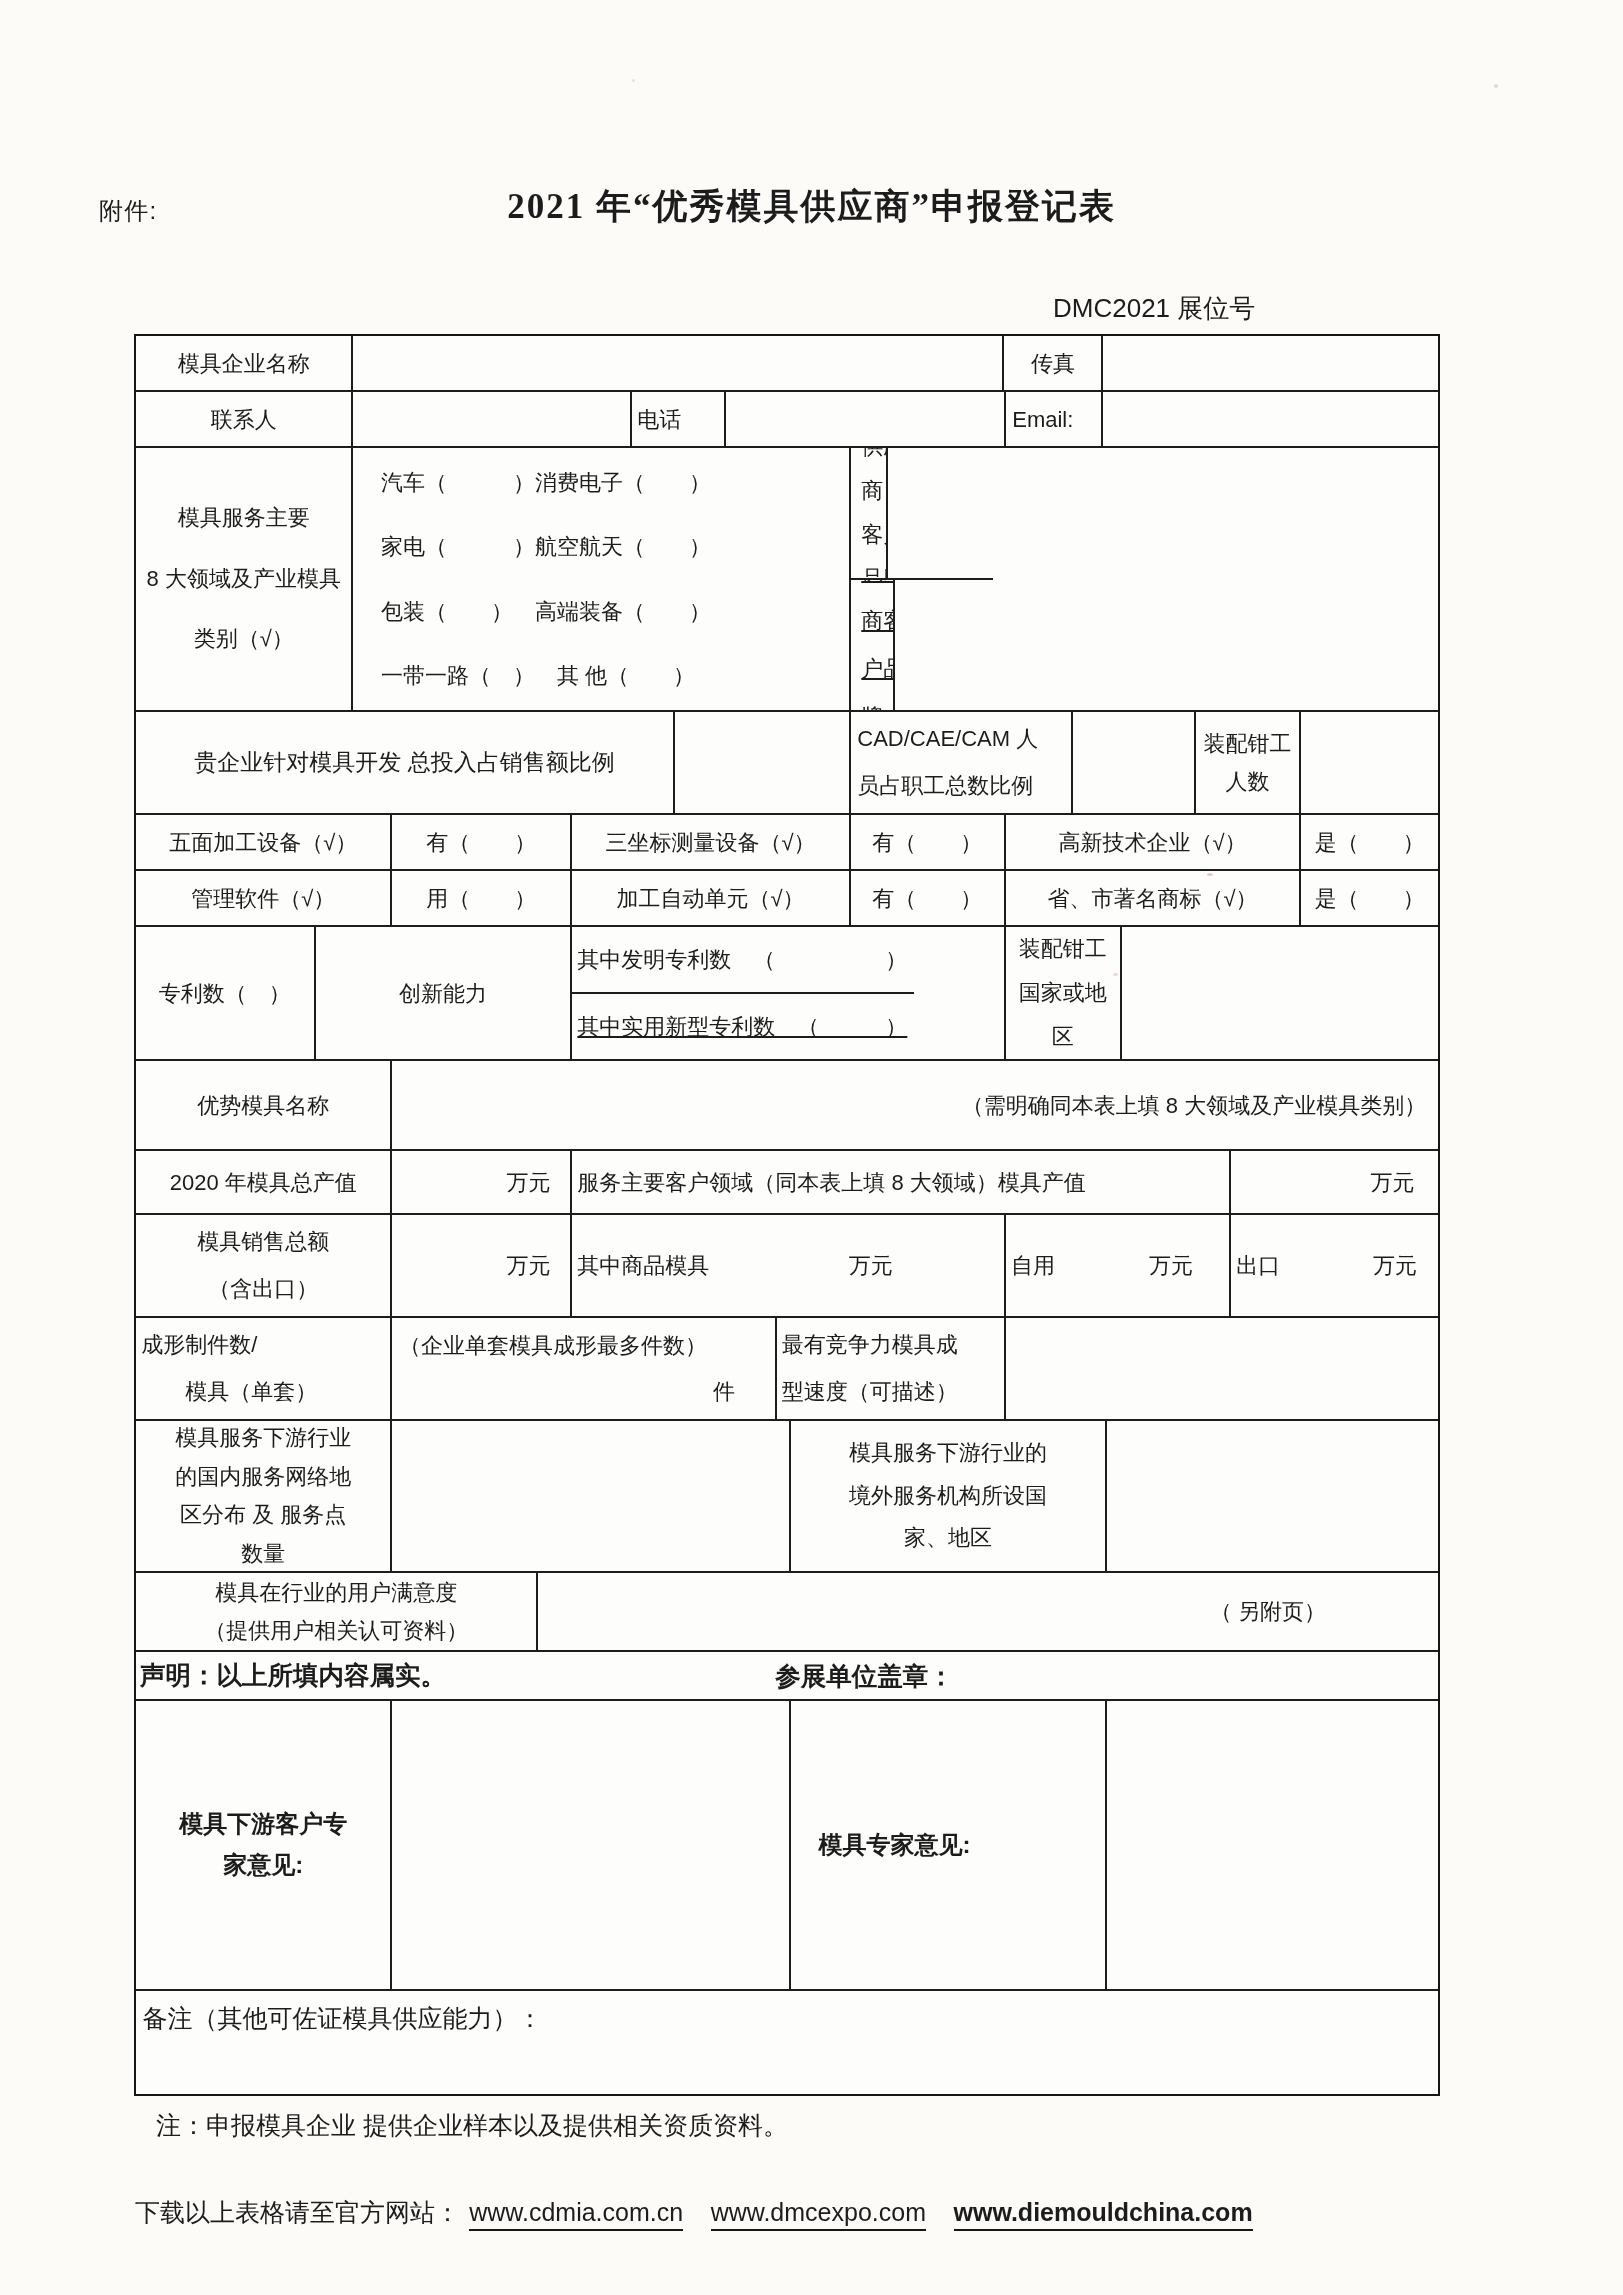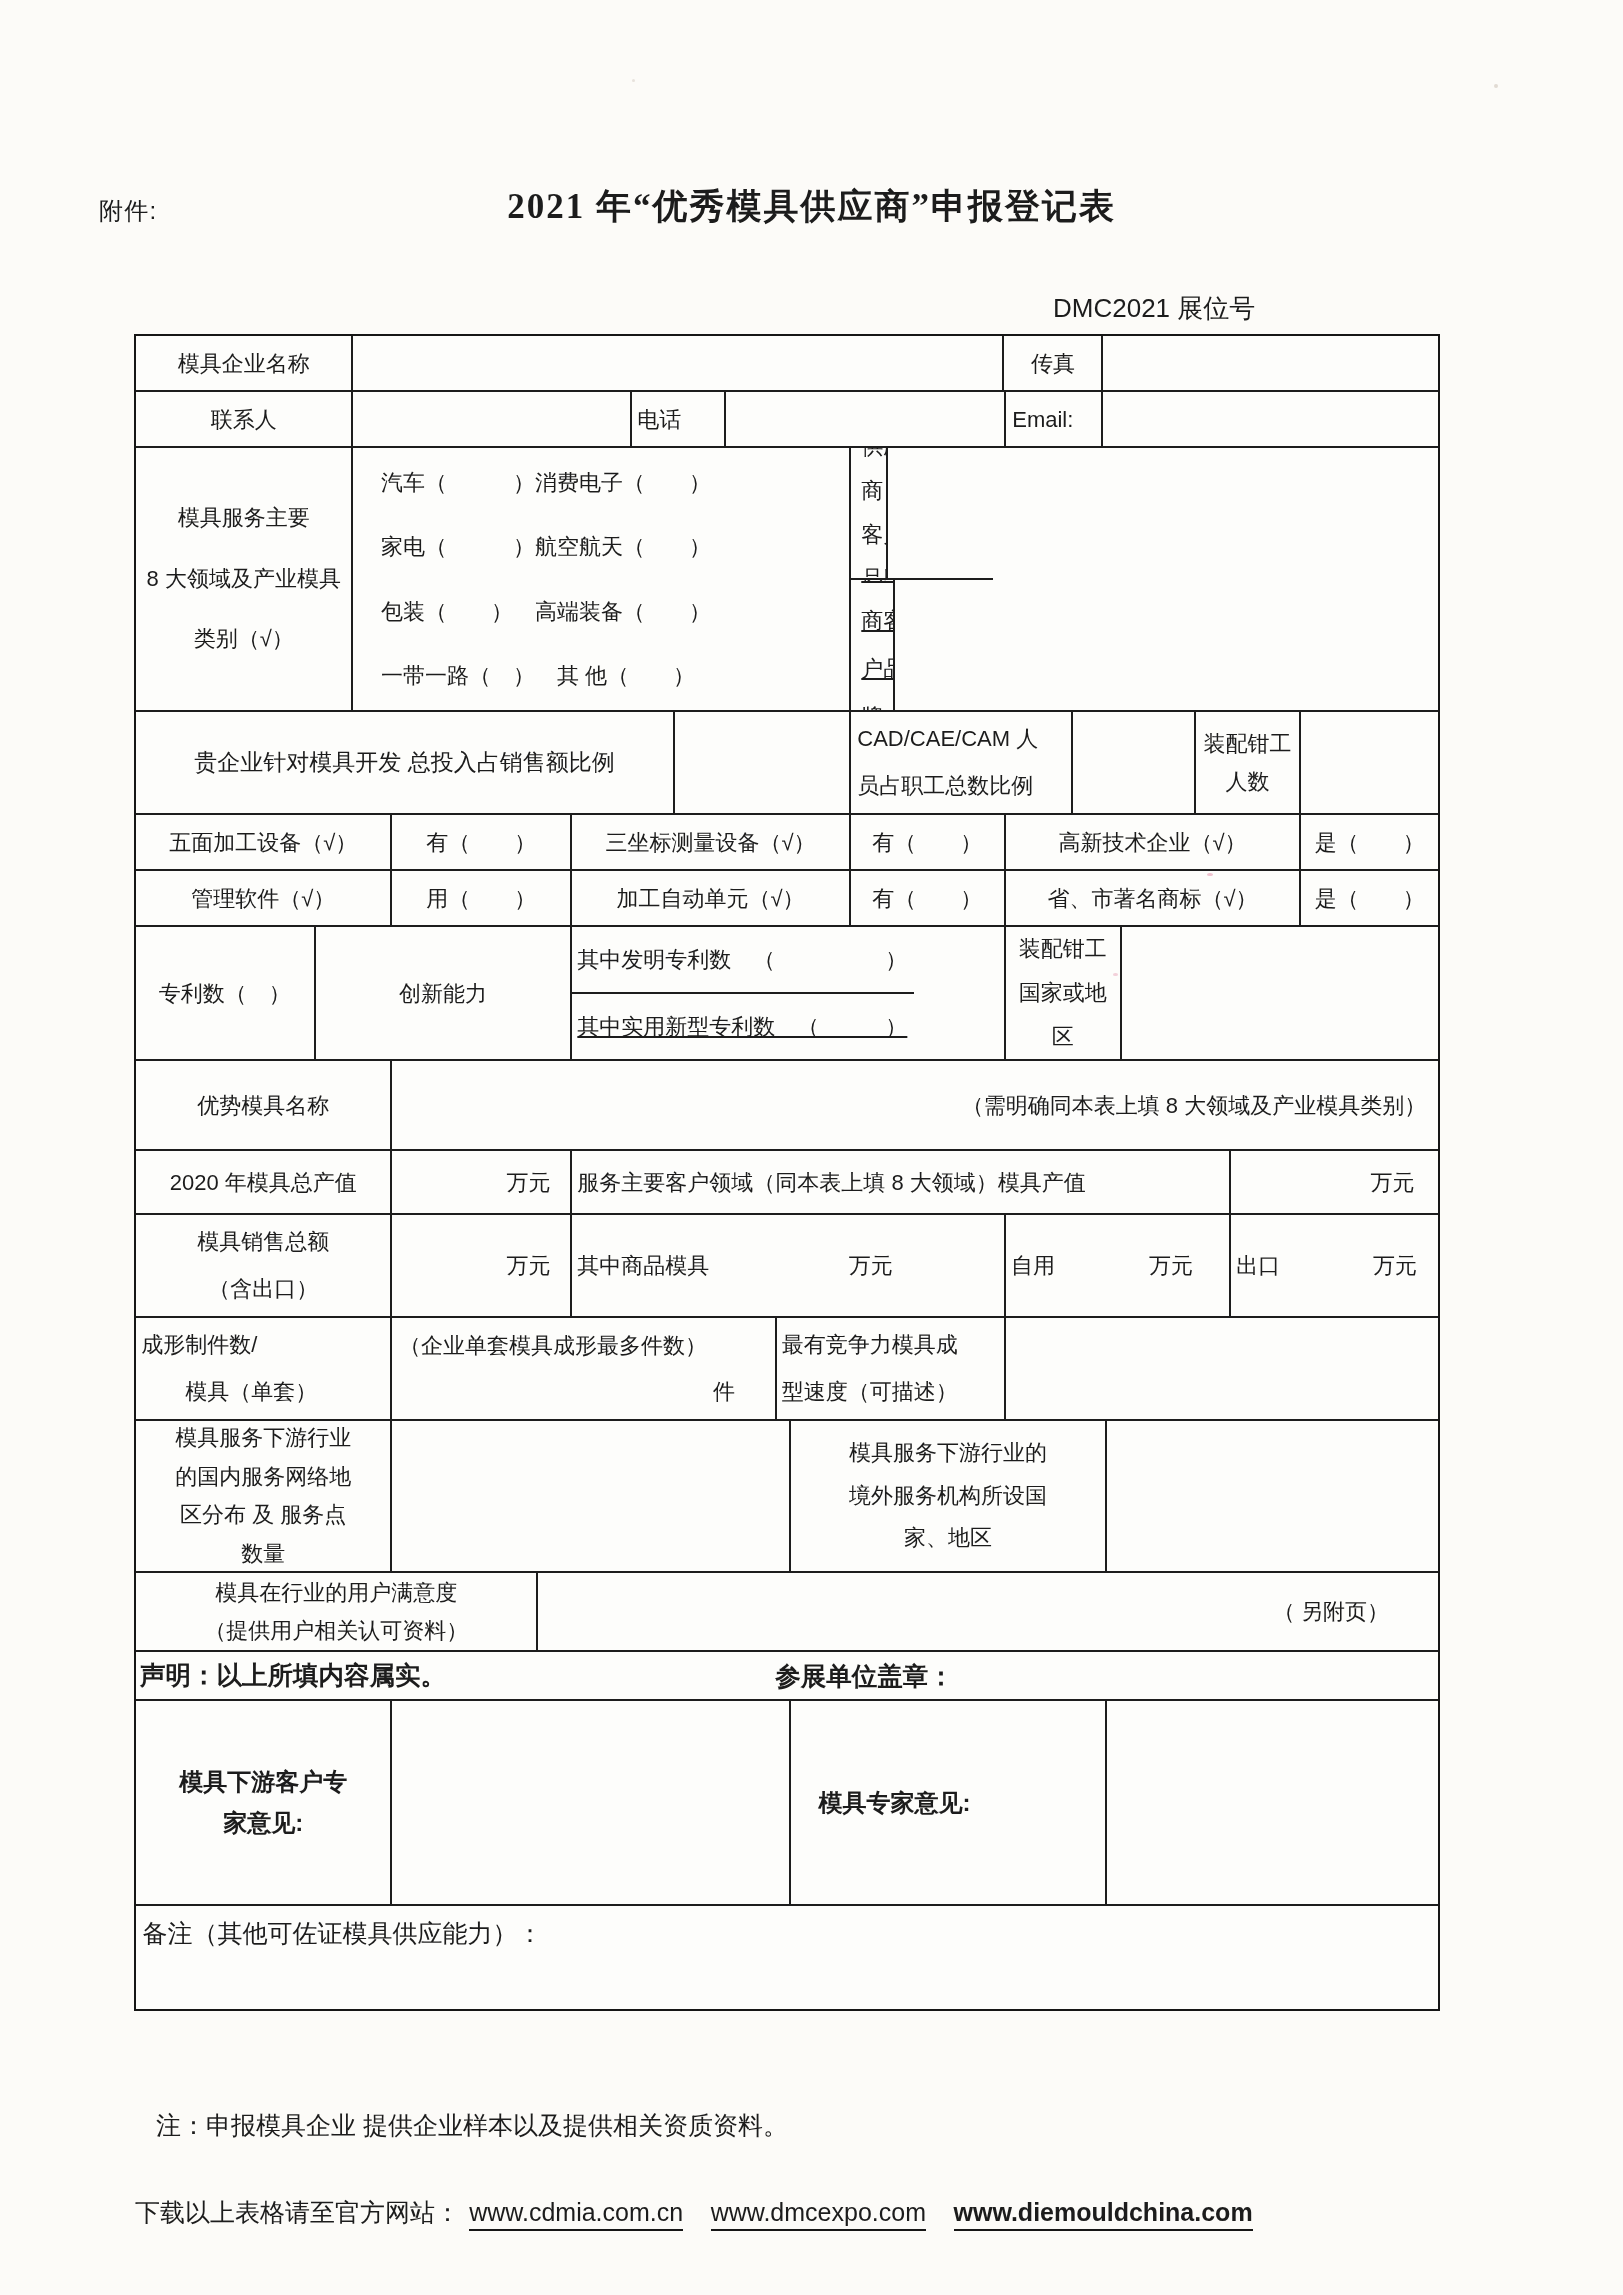--- a/index.html
+++ b/index.html
@@ -192,31 +192,31 @@
     <div class="cell" style="width:30.6%"></div>
     <div class="cell pre" style="width:24.3%;line-height:1.95">模具服务下游行业的
 境外服务机构所设国
 家、地区</div>
     <div class="cell" style="flex:1"></div>
   </div>
 
   <div class="row" style="height:79px">
     <div class="cell pre" style="width:30.9%;line-height:1.7">模具在行业的用户满意度
 （提供用户相关认可资料）</div>
-    <div class="cell right" style="flex:1;padding-right:49px">
+    <div class="cell right" style="flex:1;padding-right:112px">
       <span>（ 另附页）</span>
     </div>
   </div>
 
   <div class="row" style="height:49px">
     <div class="cell left bold" style="flex:1;border-right:none;font-size:25.5px;padding-left:3.9px">声明：以上所填内容属实。</div>
     <span class="bold" style="position:absolute;left:49.1%;top:50%;transform:translateY(-50%);font-size:25.5px">参展单位盖章：</span>
   </div>
 
-  <div class="row" style="height:205px">
+  <div class="row" style="height:290px">
     <div class="cell pre bold" style="width:19.7%;line-height:1.7;font-size:24px">模具下游客户专
 家意见:</div>
     <div class="cell" style="width:30.6%"></div>
     <div class="cell left bold" style="width:24.3%;font-size:24px;padding-left:27.5px">模具专家意见:</div>
     <div class="cell" style="flex:1"></div>
   </div>
 
   <div class="row" style="height:103px">
     <div class="cell left top" style="flex:1;border-right:none;font-size:25px;padding:9.2px 6.5px">备注（其他可佐证模具供应能力）：</div>
   </div>

